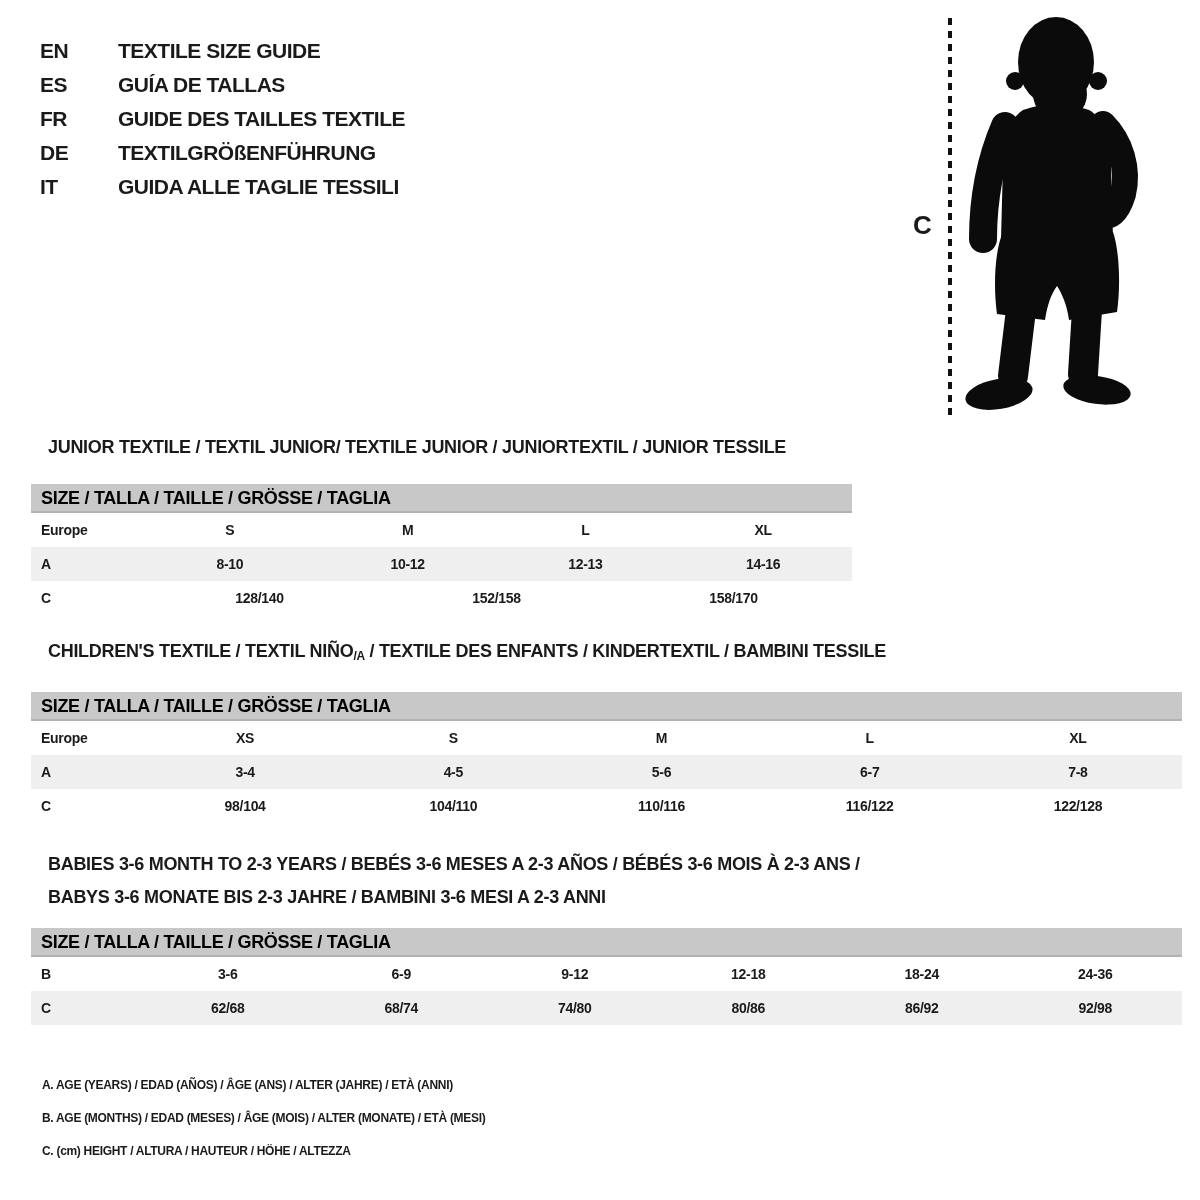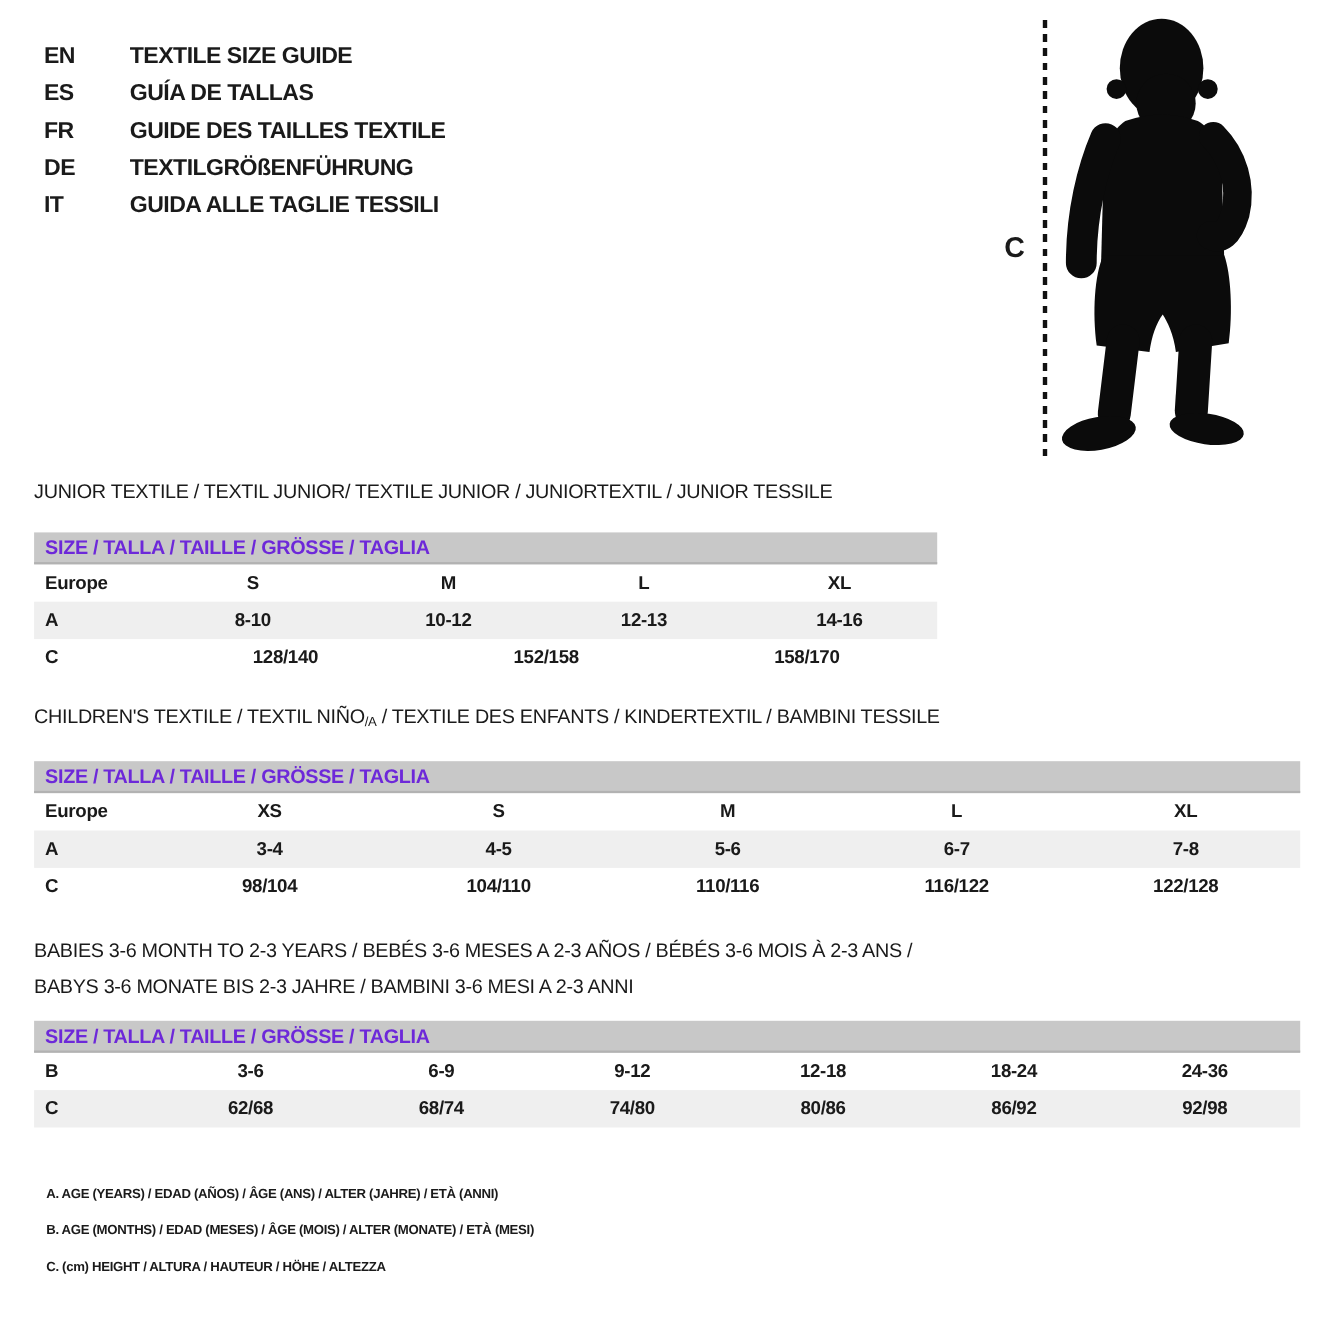--- a/index.html
+++ b/index.html
@@ -13,31 +13,31 @@
   .lang-code { width:78px; font-weight:bold; font-size:21px; letter-spacing:-0.5px; }
   .lang-label { font-weight:bold; font-size:21px; letter-spacing:-0.5px; }
   
   .height-line {
     position:absolute; left:948px; top:18px; width:4px; height:398px;
     background:repeating-linear-gradient(to bottom, #111111 0 7px, transparent 7px 13px);
   }
   .height-label { position:absolute; left:913px; top:210px; font-weight:bold; font-size:26px; }
   .baby { position:absolute; left:963px; top:14px; width:180px; height:408px; }
   
-  .sec-title { position:absolute; left:31px; font-weight:normal; font-size:18px; letter-spacing:-0.3px; white-space:nowrap; }
+  .sec-title { position:absolute; left:48px; font-weight:bold; font-size:18px; letter-spacing:-0.3px; white-space:nowrap; }
   .sub-small { font-size:12px; position:relative; top:3px; }
   .two-line { line-height:33px; }
   
   .size-table { position:absolute; left:31px; }
   .bar {
     background:#c8c8c8; height:29px; line-height:29px; padding-left:10px;
-    font-weight:bold; font-size:18px; color:#6d28d9; letter-spacing:-0.3px;
+    font-weight:bold; font-size:18px; color:#000000; letter-spacing:-0.3px;
     border-bottom:2px solid #b2b2b2; box-sizing:border-box;
   }
-  .trow { display:flex; height:34px; line-height:34px; font-weight:bold; font-size:17px; letter-spacing:-0.3px; }
+  .trow { display:flex; height:34px; line-height:34px; font-weight:bold; font-size:14px; letter-spacing:-0.3px; }
   .trow .lab { width:110px; padding-left:10px; box-sizing:border-box; text-align:left; }
   .trow .cell { flex:1; text-align:center; }
   .shade { background:#efefef; }
   .w-junior { width:821px; top:484px; }
   .w-children { width:1151px; top:692px; }
   .w-babies { width:1151px; top:928px; }
   
   .legend { position:absolute; left:42px; top:1069px; }
   .legend-line { height:33px; line-height:33px; font-weight:bold; font-size:12px; letter-spacing:-0.3px; white-space:nowrap; }
 </style>

